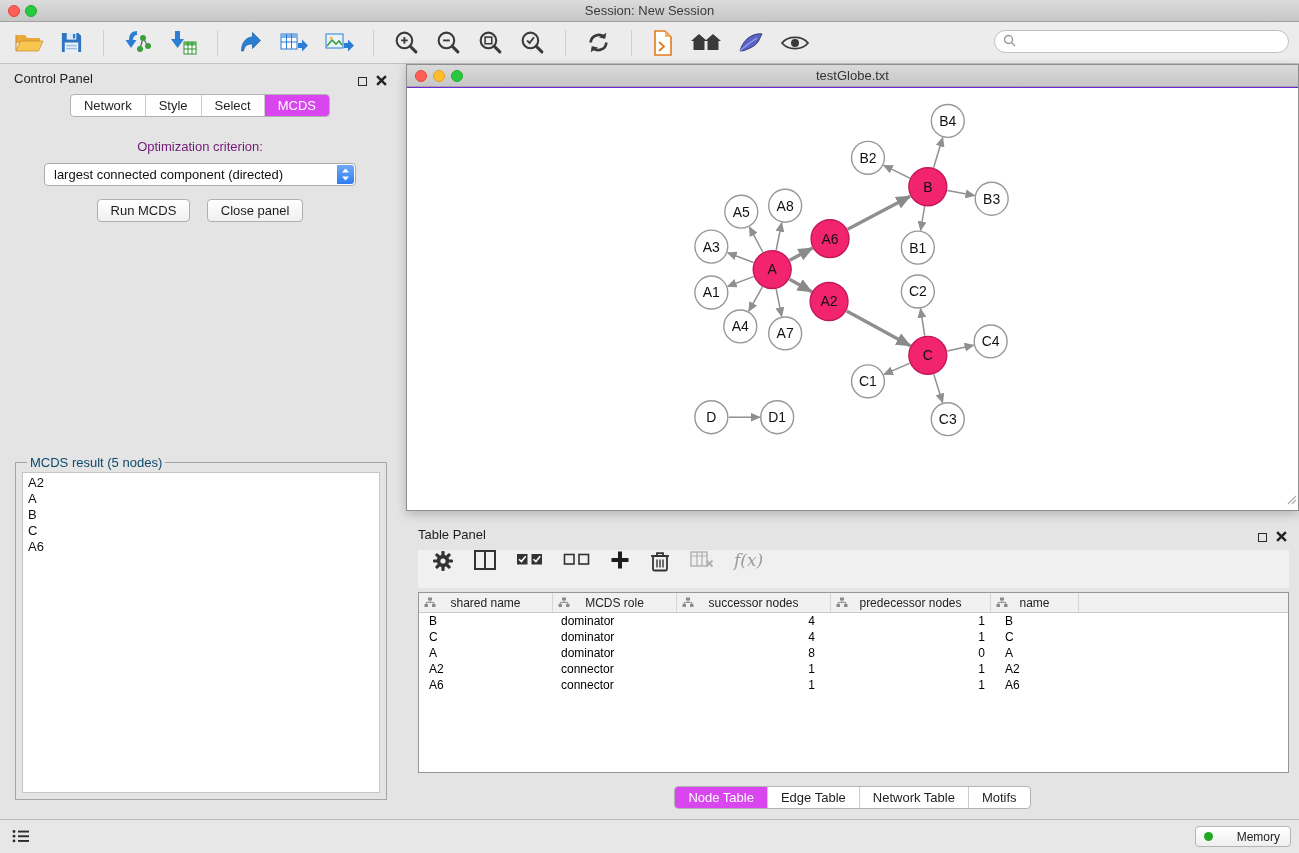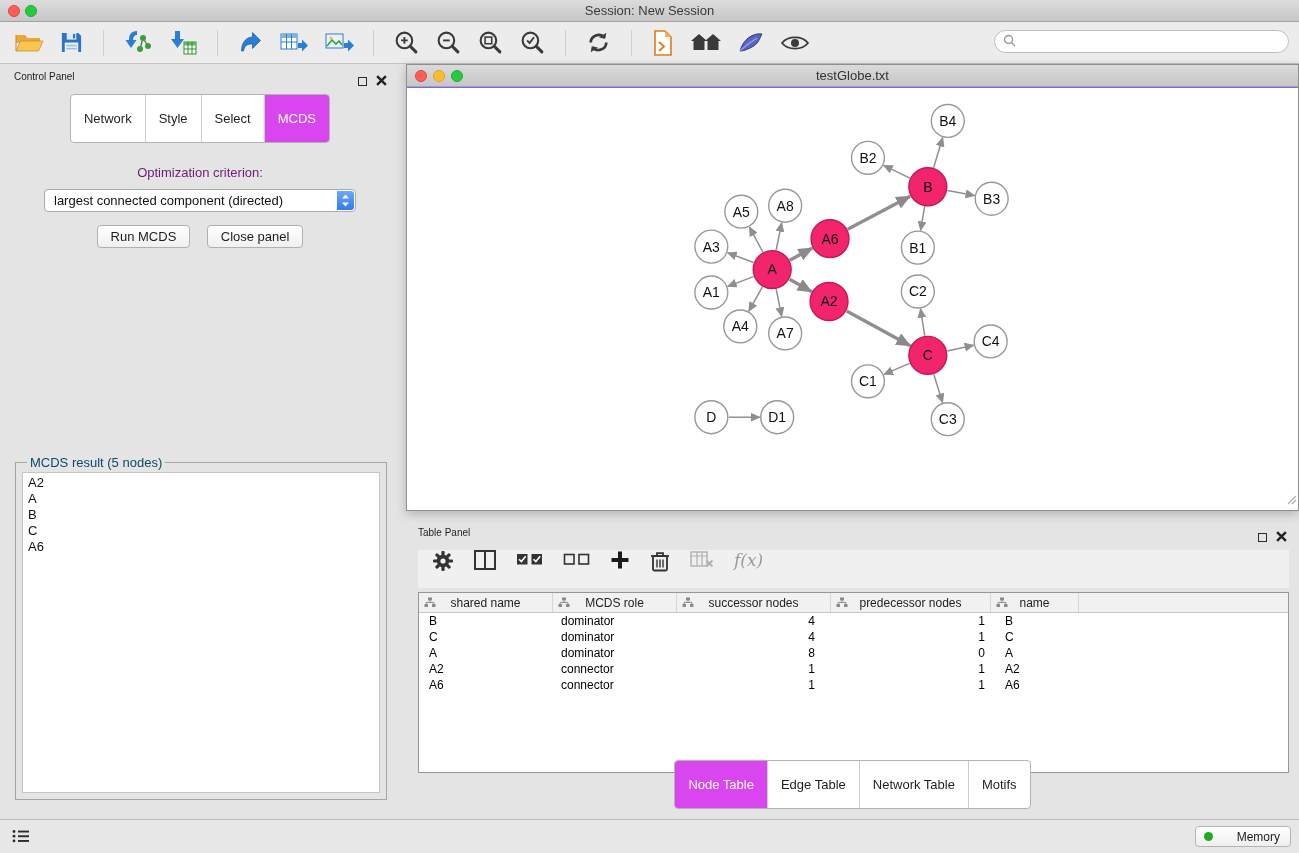--- a/index.html
+++ b/index.html
@@ -23,28 +23,28 @@
   .tb-icon { display:flex; align-items:center; justify-content:center; cursor:default; }
   .search-wrap { position:absolute; right:10px; top:8px; width:295px; height:23px;
     background:#fff; border:1px solid #bfbfbf; border-radius:12px; display:flex; align-items:center;
     padding-left:8px; gap:5px; }
   .search-wrap input { border:none; outline:none; flex:1; font-size:13px; height:18px;
     font-family:"Liberation Sans",sans-serif; background:transparent; margin-right:10px; }
 
   
   .control-panel { position:absolute; left:5px; top:64px; width:390px; height:753px; }
   .panel-header { position:relative; height:26px; }
-  .panel-title { position:absolute; left:9px; top:7px; font-size:10px; color:#1d1d1d; }
+  .panel-title { position:absolute; left:9px; top:7px; font-size:13px; color:#1d1d1d; }
   .panel-ctrls { position:absolute; right:8px; top:8px; display:flex; gap:9px; align-items:center; }
   .float-box { width:9px; height:9px; border:1.5px solid #2b2b2b; }
 
   .cp-tabs { text-align:center; margin-top:4px; }
   .seg-group { display:inline-flex; border:1px solid #b3b3b3; border-radius:4px; overflow:hidden;
     background:#fff; }
-  .seg-tab { padding:16px 13px; font-size:13px; color:#1f1f1f; border-left:1px solid #cdcdcd; cursor:default; }
+  .seg-tab { padding:3px 13px; font-size:13px; color:#1f1f1f; border-left:1px solid #cdcdcd; cursor:default; }
   .seg-tab:first-child { border-left:none; }
   .seg-tab.active { background:#d946ef; color:#fff; }
 
   .opt-label { text-align:center; margin-top:22px; font-size:13px; color:#701a75; }
   .mac-select { position:relative; width:312px; height:23px; margin:9px auto 0 auto;
     background:#fff; border:1px solid #ababab; border-radius:4px; font-size:13px; color:#111;
     line-height:21px; padding-left:9px; text-align:left; }
   .mac-select .stepper { position:absolute; right:1px; top:1px; bottom:1px; width:17px;
     background:linear-gradient(#6fa9f8,#2f7cf0); border-radius:0 3px 3px 0;
     display:flex; align-items:center; justify-content:center; }
@@ -55,21 +55,21 @@
 
   fieldset.result-box { position:absolute; left:10px; right:8px; top:391px; bottom:17px;
     border:1px solid #a5a5a5; }
   fieldset.result-box legend { font-size:13px; color:#0c4a6e; margin-left:11px; padding:0 3px; }
   .result-list { position:absolute; left:6px; right:6px; top:2px; bottom:6px; background:#fff;
     border:1px solid #c6c6c6; font-size:13px; color:#111; line-height:16px; padding:2px 5px;
     overflow:hidden; }
 
   
   .net-window { position:absolute; left:406px; top:64px; width:893px; height:447px;
-    border:1px solid #8f8f8f; background:#8b5cf6; box-shadow:0 3px 10px rgba(0,0,0,.22); }
+    border:1px solid #8f8f8f; background:#6d28d9; box-shadow:0 3px 10px rgba(0,0,0,.22); }
   .net-titlebar { position:absolute; left:0; top:0; right:0; height:22px;
     background:linear-gradient(#dadada,#c7c7c7); border-bottom:1px solid #a5a5a5; }
   .net-titlebar .title { position:absolute; left:0; right:0; top:3px; text-align:center;
     font-size:13px; color:#333; }
   .net-canvas-wrap { position:absolute; left:0; right:0; top:23px; bottom:0; background:#fff; }
   .net-canvas-wrap svg.graph { width:100%; height:100%; display:block; }
   .resize-grip { position:absolute; right:1px; bottom:1px; }
 
   
   .table-panel { position:absolute; left:406px; top:520px; width:893px; height:297px; }

